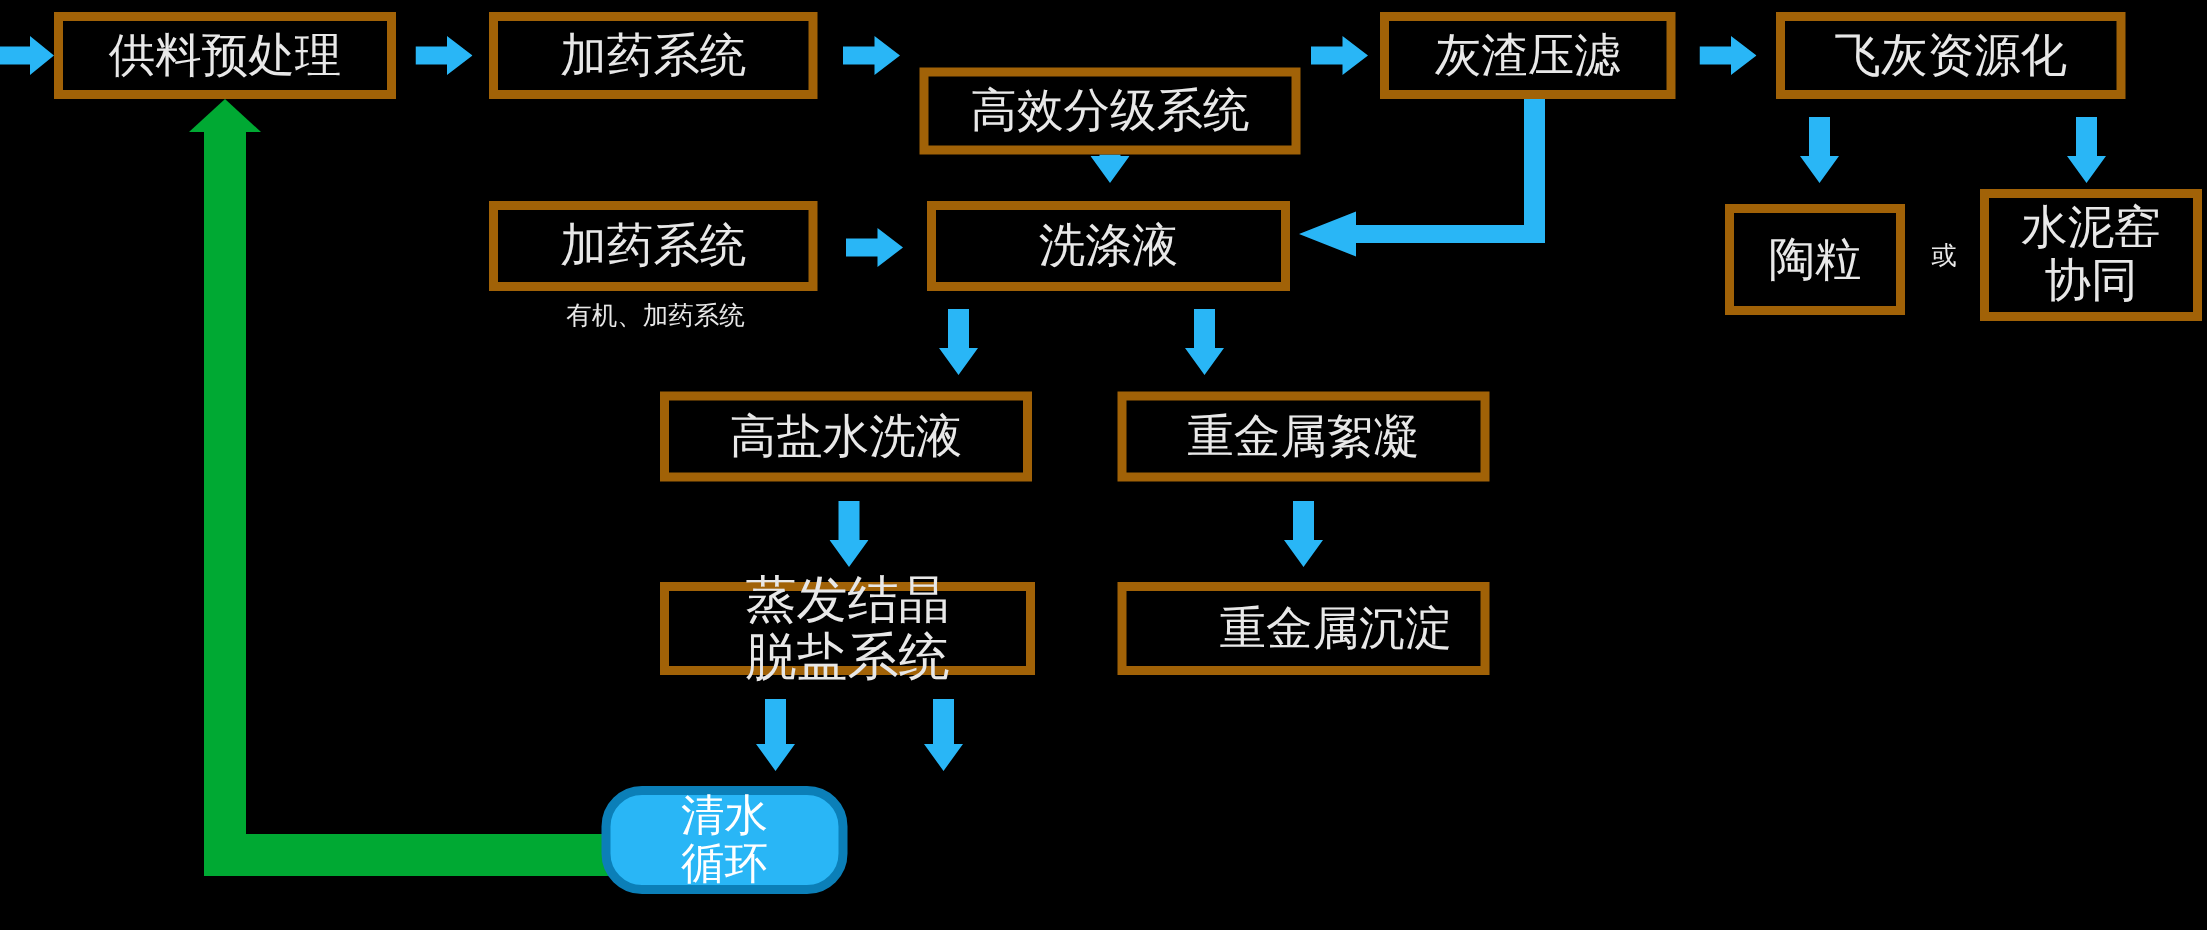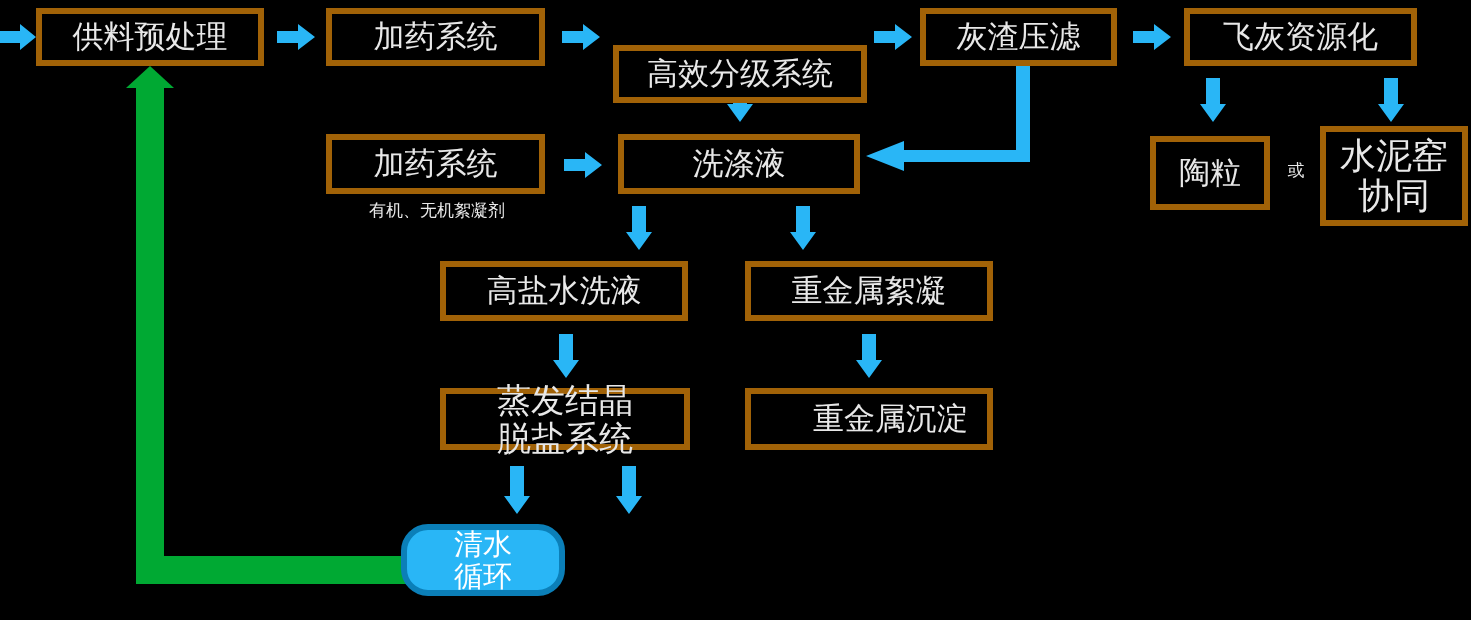--- a/index.html
+++ b/index.html
@@ -166,33 +166,33 @@
   <div class="node" style="left:920px; top:8px; width:197px; height:58px; font-size:31px;">灰渣压滤</div>
 
   <div class="node" style="left:1184px; top:8px; width:233px; height:58px; font-size:31px;">飞灰资源化</div>
 
   <div class="node" style="left:326px; top:134px; width:219px; height:60px; font-size:31px;">加药系统</div>
 
   <div class="node" style="left:618px; top:134px; width:242px; height:60px; font-size:31px;">洗涤液</div>
 
   <div class="node" style="left:1150px; top:136px; width:120px; height:74px; font-size:31px;">陶粒</div>
 
-  <div class="node" style="left:1320px; top:126px; width:148px; height:100px; font-size:36px;">水泥窑
+  <div class="node" style="left:1320px; top:126px; width:148px; height:88px; font-size:31px;">水泥窑
 协同</div>
 
   <div class="node" style="left:440px; top:261px; width:248px; height:60px; font-size:31px;">高盐水洗液</div>
 
   <div class="node" style="left:745px; top:261px; width:248px; height:60px; font-size:31px;">重金属絮凝</div>
 
   <div class="node" style="left:440px; top:388px; width:250px; height:62px; font-size:34px;">蒸发结晶
 脱盐系统</div>
 
   <div class="node" style="left:745px; top:388px; width:248px; height:62px; font-size:31px;padding-left:43px;">重金属沉淀</div>
 
   <div class="node cyan" style="left:401px; top:524px; width:164px; height:72px; font-size:29px;border-radius:27px;">清水
 循环</div>
 
 
-  <div class="plain" style="left:336px; top:198px; width:202px; height:26px; font-size:17px;">有机、无机絮凝剂</div>
+  <div class="plain" style="left:336px; top:198px; width:202px; height:26px; font-size:17px;">有机、加药系统</div>
 
   <div class="plain" style="left:1278px; top:158px; width:36px; height:26px; font-size:17px;">或</div>
 
 </div>
 
 </body></html>

